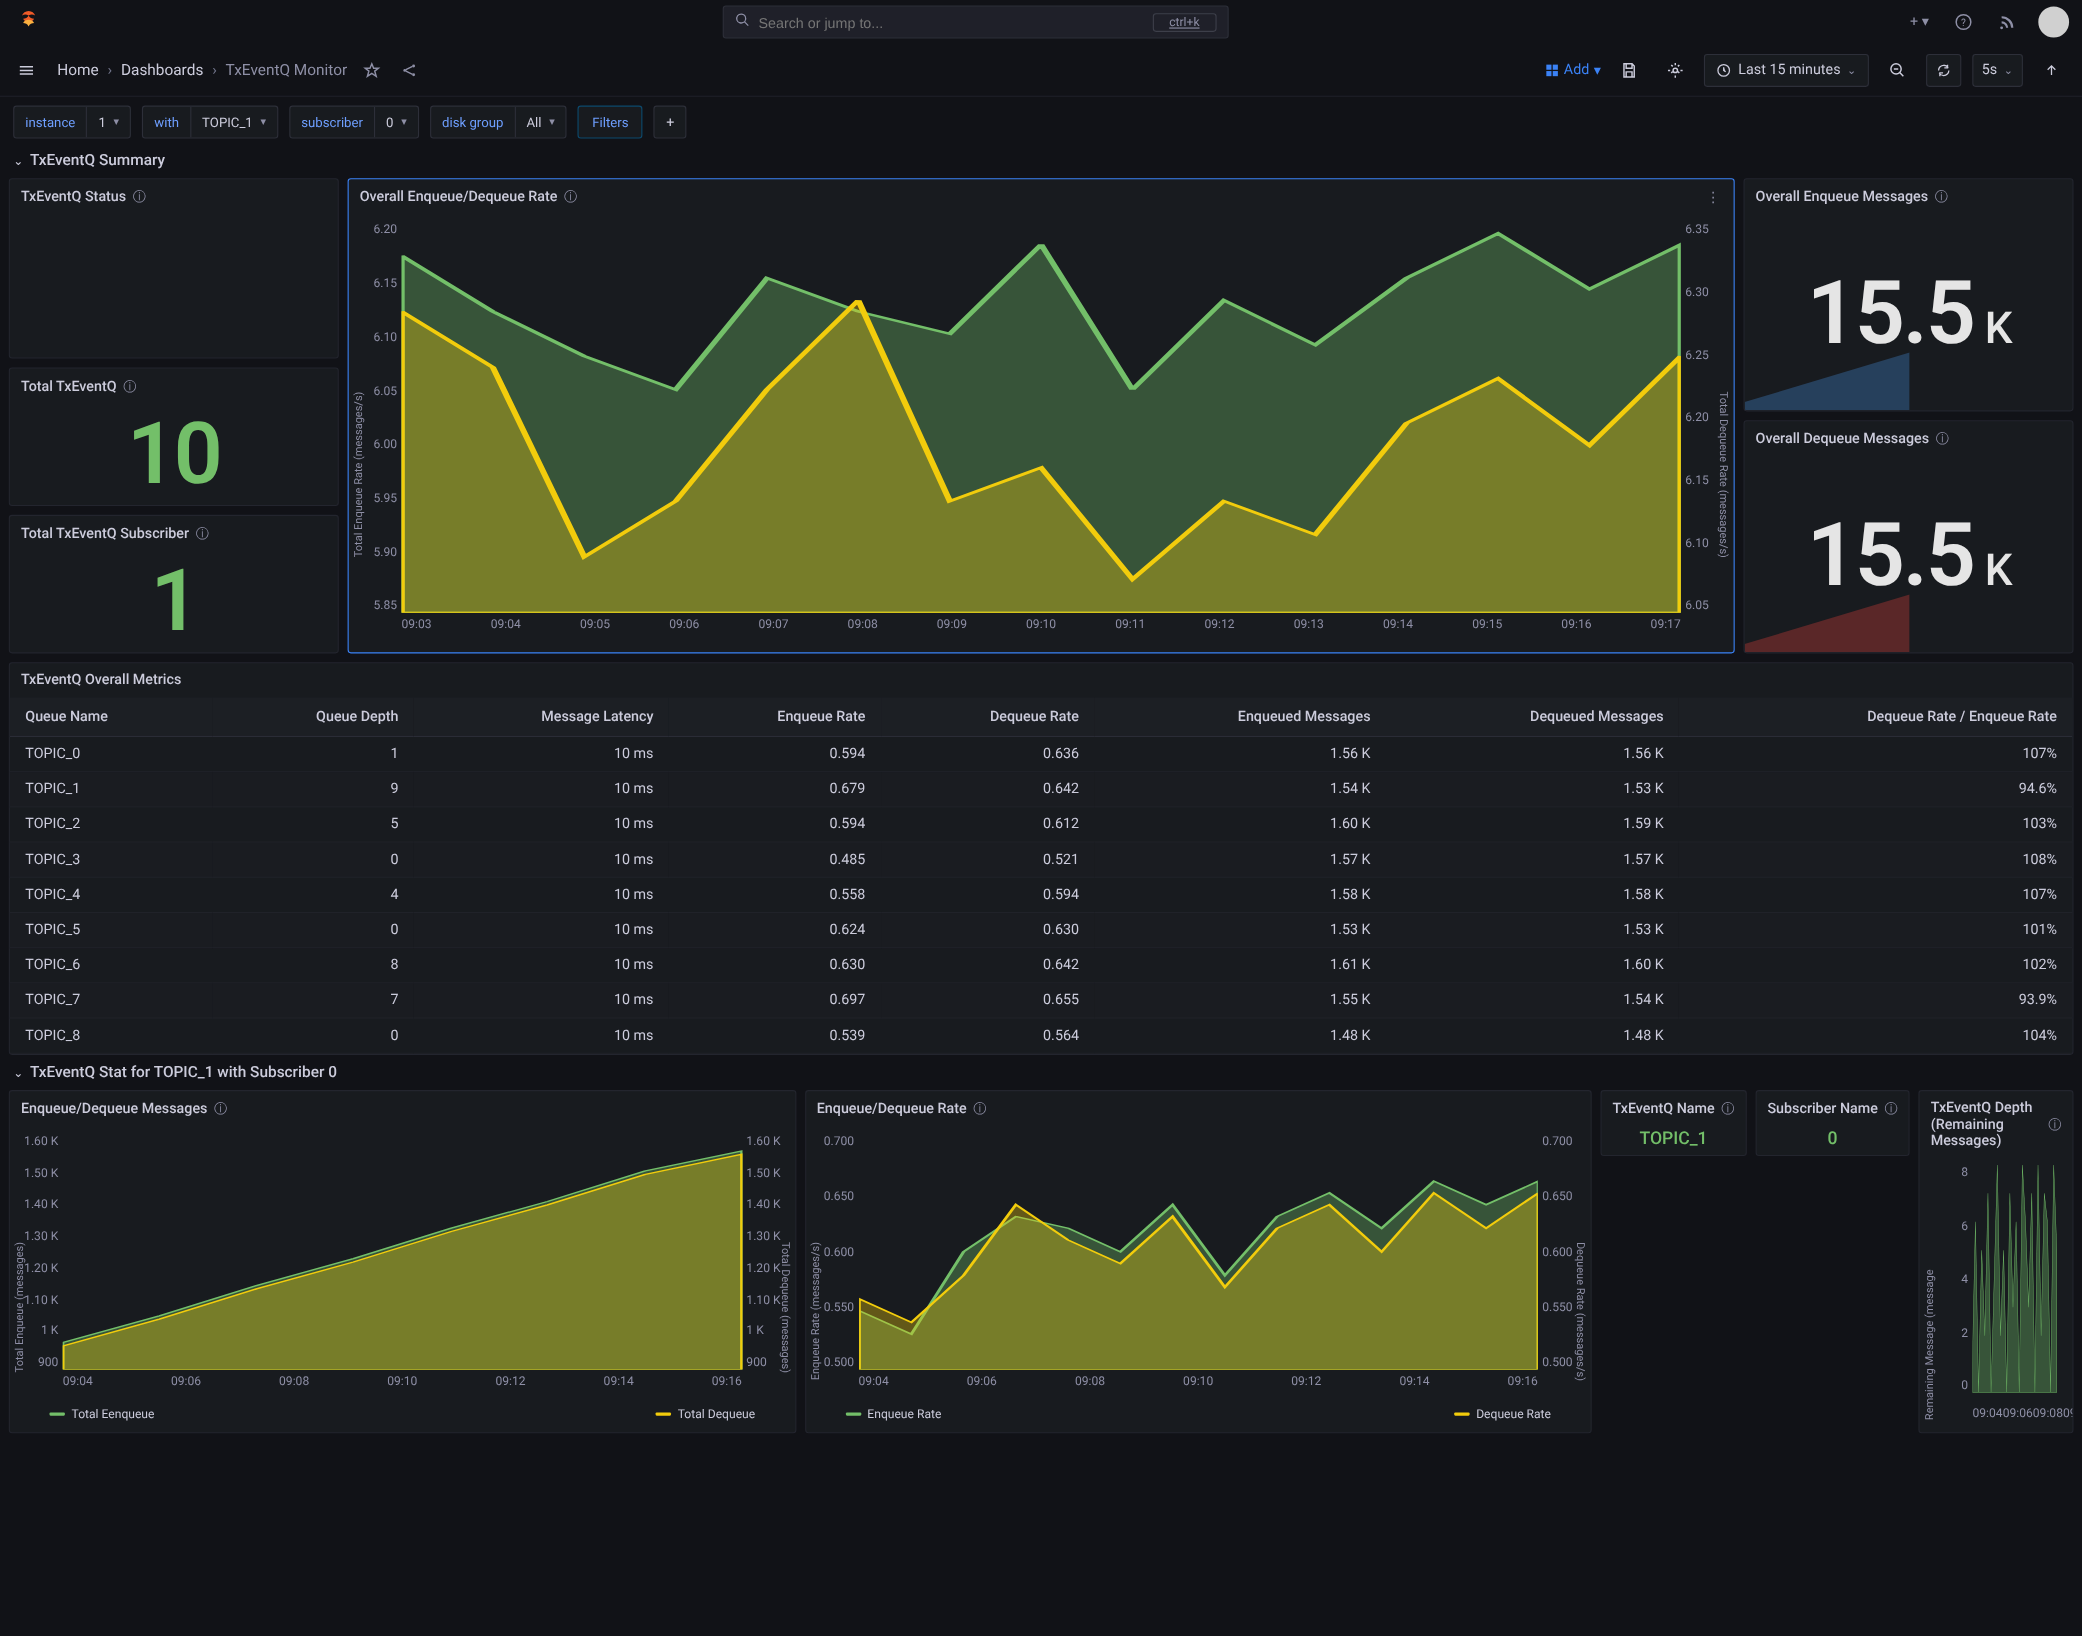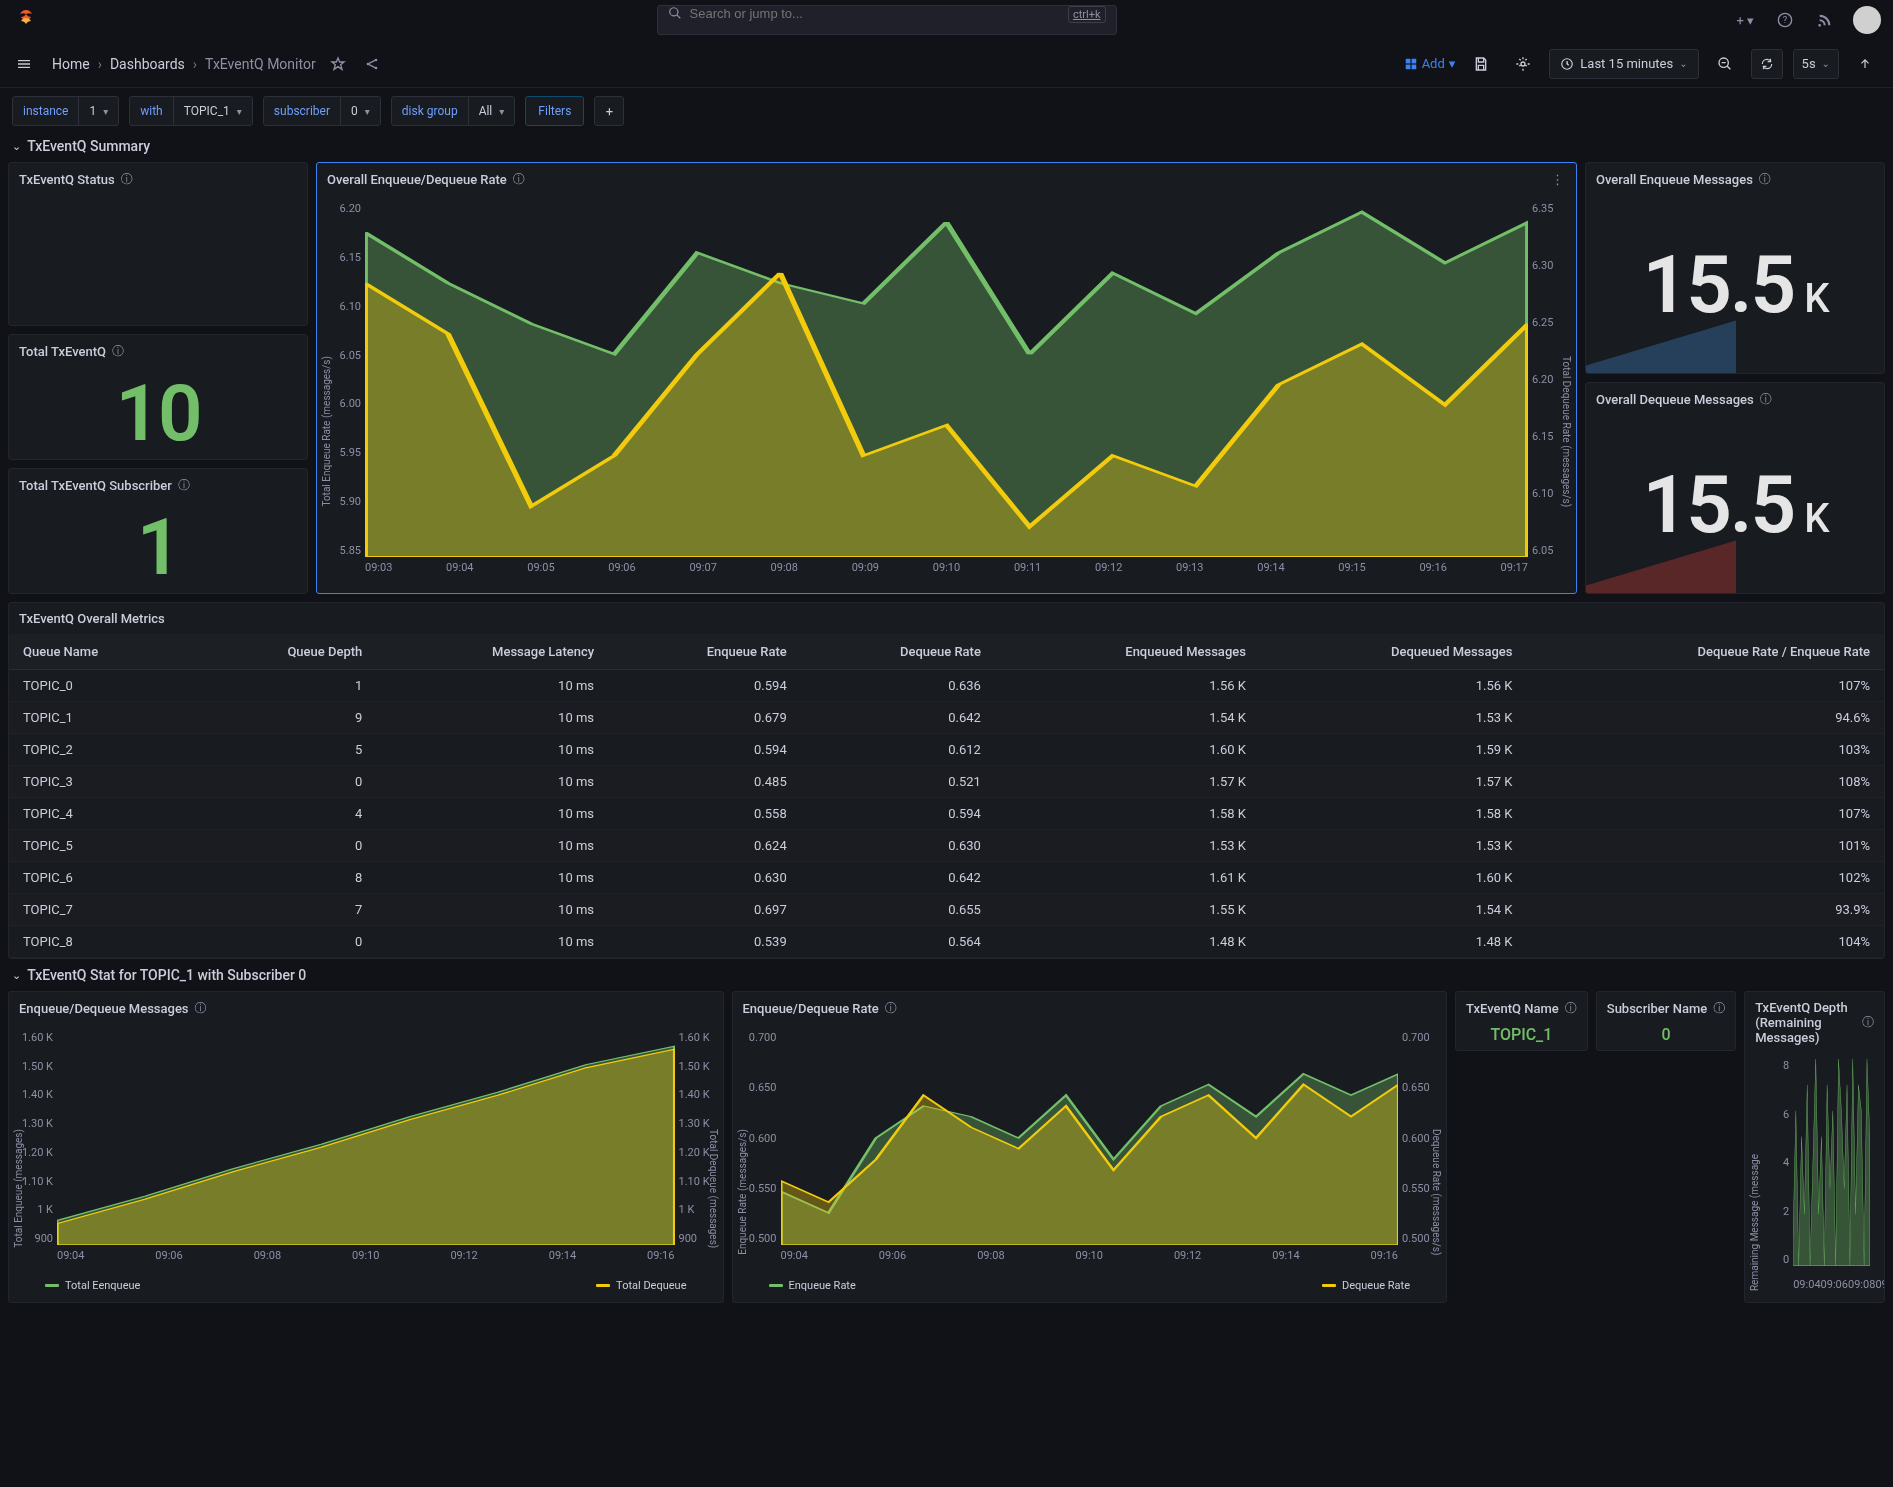--- a/index.html
+++ b/index.html
@@ -28,38 +28,38 @@
   display: flex;
   justify-content: center;
 }
 .search-box {
   width: 460px;
   height: 30px;
   background: #1f2029;
   border: 1px solid #2d2f39;
   border-radius: 3px;
   display: flex;
-  align-items: flex-start;
+  align-items: center;
   padding: 0 10px;
   color: #8e8fa6;
 }
 .search-box .search-icon { margin-right: 8px; }
 .search-box input {
   flex: 1;
   background: transparent;
   border: none;
   color: #ccccdc;
   outline: none;
   font-size: 13px;
 }
 .search-kbd {
   font-size: 11px;
   color: #8e8fa6;
   border: 1px solid #3d3f4a;
-  padding: 1px 4px;
+  padding: 1px 14px;
   border-radius: 3px;
   text-decoration: underline;
 }
 .topbar-right {
   display: flex;
   align-items: center;
   gap: 16px;
   color: #8e8fa6;
 }
 .icon-btn {

